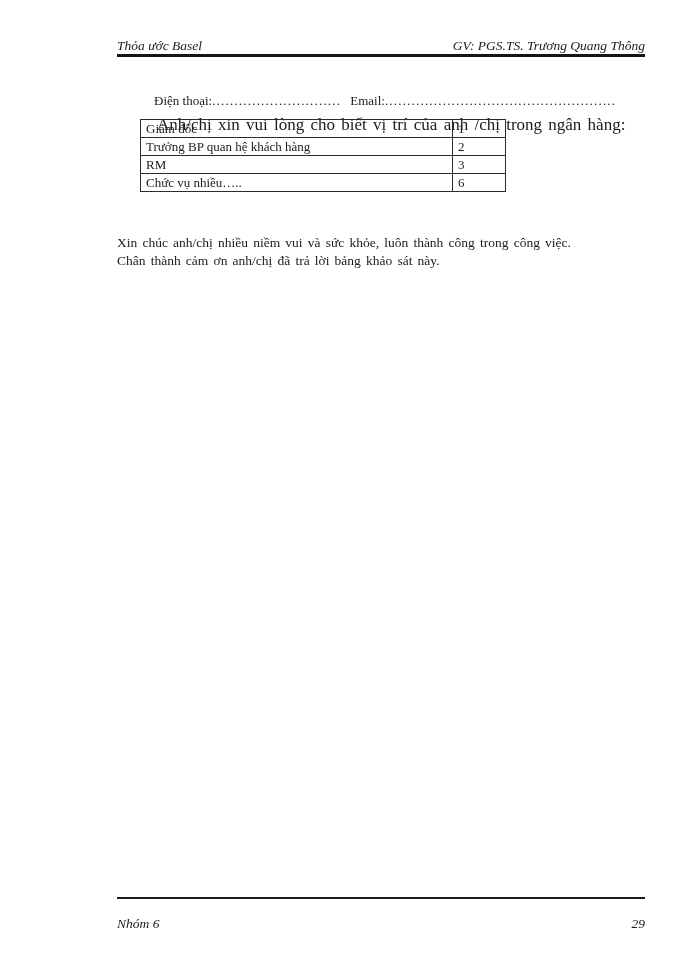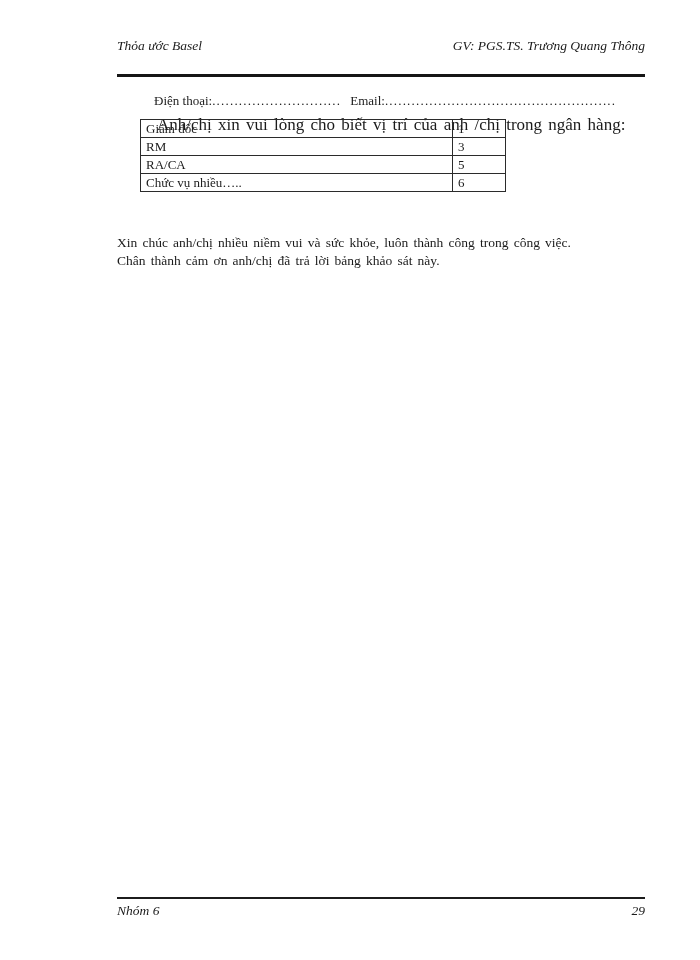--- a/index.html
+++ b/index.html
@@ -20,21 +20,21 @@
   .header {
     position: absolute;
     left: 117px;
     right: 55px;
     top: 38px;
     display: flex;
     justify-content: space-between;
     align-items: flex-end;
     font-style: italic;
     font-size: 13.5px;
-    padding-bottom: 20px;
+    padding-bottom: 0;
     border-bottom: 3px solid #161616;
   }
   
   .contact-line {
     position: absolute;
     left: 154px;
     top: 80px;
     font-size: 13px;
     white-space: nowrap;
   }
@@ -84,21 +84,21 @@
   
   .footer {
     position: absolute;
     left: 117px;
     right: 55px;
     top: 897px;
     display: flex;
     justify-content: space-between;
     font-style: italic;
     font-size: 13.5px;
-    padding-top: 4px;
+    padding-top: 17px;
     border-top: 2.5px solid #1c1c1c;
   }
 </style>
 </head>
 <body>
 
 <div class="page">
 
   <div class="header">
     <span>Thỏa ước Basel</span>
@@ -109,26 +109,26 @@
 
   <p class="intro-line">Anh/chị xin vui lòng cho biết vị trí của anh /chị trong ngân hàng:</p>
 
   <table class="positions-table">
     <tbody>
         <tr>
           <td class="label-cell">Giám đốc</td>
           <td class="value-cell">1</td>
         </tr>
         <tr>
+          <td class="label-cell">Trưởng BP quan hệ khách hàng</td>
+          <td class="value-cell">2</td>
+        </tr>
+        <tr>
           <td class="label-cell">RM</td>
           <td class="value-cell">3</td>
-        </tr>
-        <tr>
-          <td class="label-cell">RA/CA</td>
-          <td class="value-cell">5</td>
         </tr>
         <tr>
           <td class="label-cell">Chức vụ nhiều…..</td>
           <td class="value-cell">6</td>
         </tr>
       </tbody>
   </table>
 
   <div class="closing">
     <div>Xin chúc anh/chị nhiều niềm vui và sức khỏe, luôn thành công trong công việc.</div>

